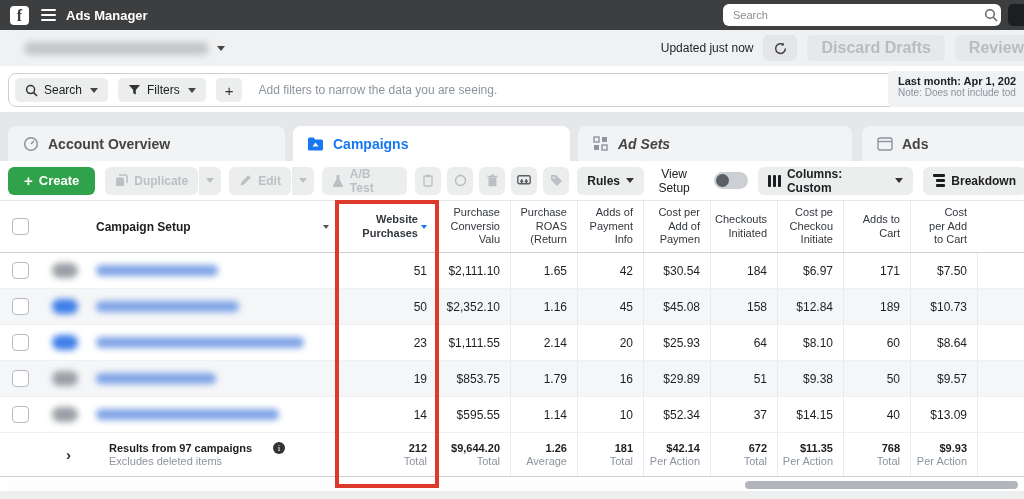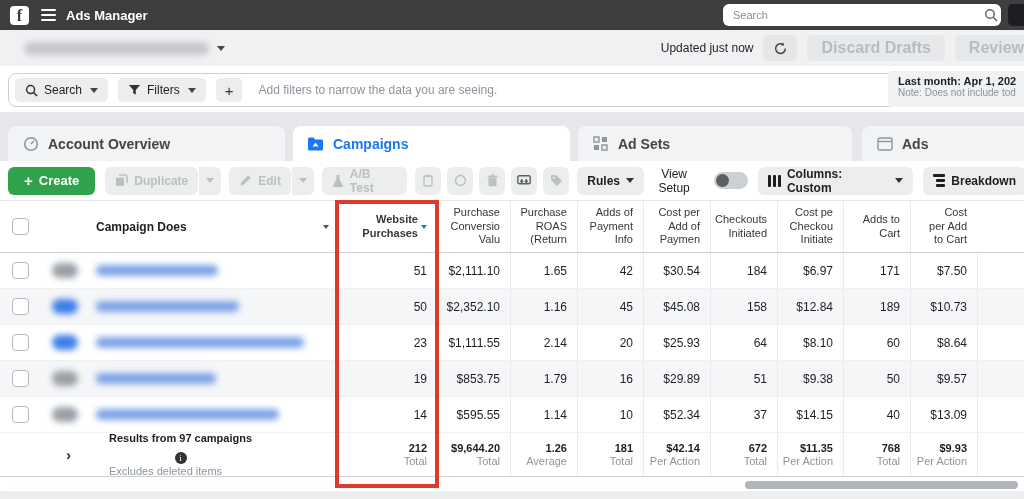--- a/index.html
+++ b/index.html
@@ -83,21 +83,21 @@
   .hc-caret { display:inline-block; width:0; height:0; border-left:3.5px solid transparent; border-right:3.5px solid transparent; border-top:4px solid #555; margin-left:3px; }
   .name-header { font-size:12px; font-weight:bold; color:#1c1e21; display:flex; align-items:center; justify-content:space-between; width:100%; padding-right:8px; }
   .checkbox { width:17px; height:17px; border:1px solid #b6bac0; border-radius:4px; background:#fff; cursor:pointer; }
   .blurtoggle { width:26px; height:15px; border-radius:8px; filter:blur(3px); }
   .blurtoggle.off { background:#9aa0a6; }
   .blurtoggle.on  { background:#3f7fe8; }
   .blurname { height:11px; border-radius:5px; background:#7ea3e6; filter:blur(3px); }
   .foot-left { width:337px; display:flex; align-items:center; }
   .chev { color:#333; font-size:15px; font-weight:bold; margin-left:66px; }
   .foot-text { margin-left:38px; }
-  .foot-title-line { display:flex; align-items:center; gap:8px;flex-direction:column; }
+  .foot-title-line { display:flex; align-items:center; gap:21px; }
   .foot-title { font-size:11px; font-weight:bold; color:#1c1e21; }
   .info-icon { width:12px; height:12px; background:#333; color:#fff; border-radius:50%; font-size:9px; line-height:12px; text-align:center; font-family:"Liberation Serif", serif; }
   .foot-sub { font-size:11px; color:#8d949e; margin-top:1px; }
   .tot { flex-direction:column; justify-content:center; align-items:flex-end; padding-right:10px; border-left:1px solid #e8eaed; }
   .tot-val { font-size:11px; font-weight:bold; color:#1c1e21; }
   .tot-sub { font-size:11px; color:#8d949e; margin-top:1px; }
 
   
   .scroll-zone { position:absolute; left:0; top:477px; width:1024px; height:14px; background:#fff; }
   .scroll-track { position:absolute; left:8px; top:4px; width:1010px; height:8px; background:#fdfdfd; border-radius:4px; }
@@ -186,21 +186,21 @@
     </div>
     <div class="tab tab-active" style="left:293px; width:277px;">
       <span class="tab-icon">
         <svg width="17" height="14" viewBox="0 0 17 14">
             <path d="M1 2 a1.5 1.5 0 0 1 1.5-1.5 h4 l1.6 2 h6.4 a1.5 1.5 0 0 1 1.5 1.5 v8 a1.5 1.5 0 0 1-1.5 1.5 h-12 a1.5 1.5 0 0 1-1.5-1.5z" fill="#1877f2"></path>
             <path d="M8.5 5.5 l3 4 h-6z" fill="#fff"></path>
           </svg>
       </span>
       <span>Campaigns</span>
     </div>
-    <div class="tab" style="left:578px; width:274px;">
+    <div class="tab" style="left:578px; width:274px;font-style:italic;">
       <span class="tab-icon">
         <svg width="15" height="15" viewBox="0 0 15 15">
             <rect x="1" y="1" width="5" height="5" fill="none" stroke="#8d949e" stroke-width="1.4"></rect>
             <rect x="9" y="1" width="5" height="5" fill="#8d949e"></rect>
             <rect x="1" y="9" width="5" height="5" fill="#8d949e"></rect>
             <rect x="9" y="9" width="5" height="5" fill="none" stroke="#8d949e" stroke-width="1.4"></rect>
           </svg>
       </span>
       <span>Ad Sets</span>
     </div>
@@ -315,21 +315,21 @@
   </div>
 
   <div class="table-wrap">
     <div class="thead">
       <div class="cell c-check">
           <span class="checkbox"></span>
         </div>
       <div class="cell c-toggle"></div>
       <div class="cell c-name">
         <span class="name-header">
-            <span>Campaign Does</span>
+            <span>Campaign Setup</span>
             <span class="hc-caret"></span>
           </span>
       </div>
       <div class="cell c-d0 hc hc-sorted"><span>Website
 Purchases</span><span class="hc-caret" style="border-top-color:#1877f2;"></span></div>
       <div class="cell c-d1 hc"><span>Purchase
 Conversio
 Valu</span></div>
       <div class="cell c-d2 hc"><span>Purchase
 ROAS

